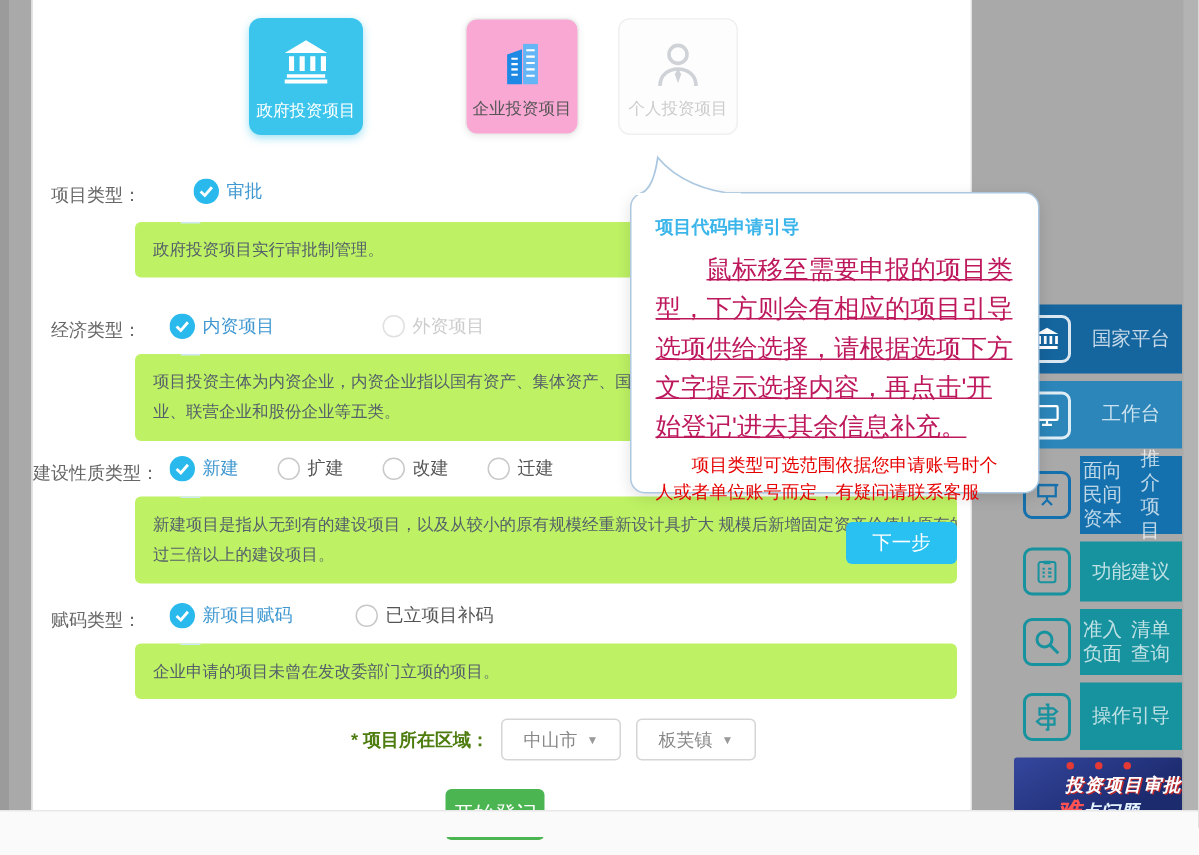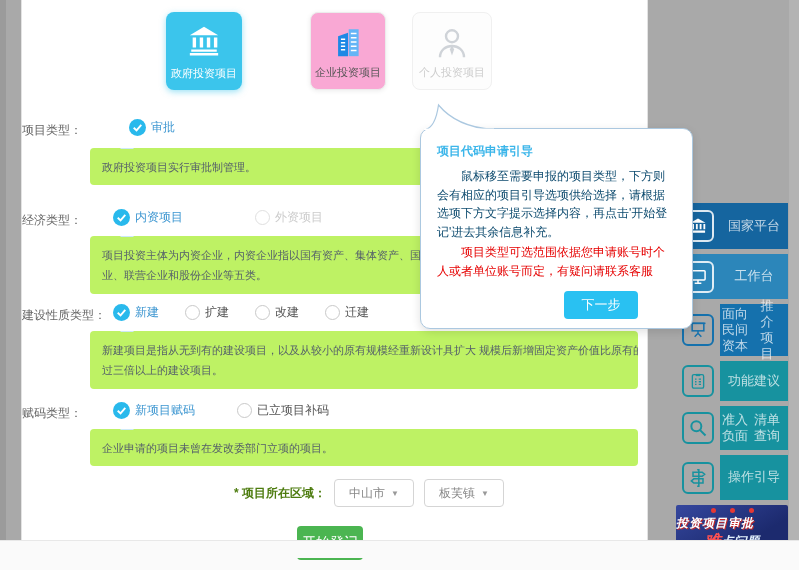--- a/index.html
+++ b/index.html
@@ -24,21 +24,21 @@
   .card .card-icon { position:absolute; top:12px; left:50%; transform:translateX(-50%); }
   .card-label { font-size:11px; }
   .card-gov { left:144px; width:76px; background:#3bc5ec; box-shadow:0 2px 6px rgba(59,197,236,.5); }
   .card-gov .card-label { color:#fff; }
   .card-ent { left:267px; width:76px; background:#f9a8d4; border:1px solid #ececec; box-shadow:0 1px 5px rgba(0,0,0,.08);margin-left:21px; }
   .card-ent .card-label { color:#555; }
   .card-per { left:390px; width:80px; background:#fdfdfd; border:1px solid #f0f0f0; }
   .card-per .card-label { color:#ccc; }
 
   
-  .form-label { position:absolute; left:0; width:84px; text-align:left; font-size:12px; color:#666; }
+  .form-label { position:absolute; left:0; width:84px; text-align:center; font-size:12px; color:#666; }
   .opt-row { position:absolute; left:91px; display:flex; align-items:center; }
   .opt { display:flex; align-items:center; cursor:pointer; }
   .opt .ck { width:17px; height:17px; margin-right:5px; flex:0 0 auto; }
   .opt .rd { width:15px; height:15px; border-radius:50%; border:1px solid #c9c9c9; background:#fff; margin-right:5px; flex:0 0 auto; }
   .opt .rd.dis { border-color:#e0e0e0; }
   .opt-label { font-size:12px; color:#555; }
   .opt.checked .opt-label { color:#3e97d1; }
   .opt.disabled .opt-label { color:#ccc; }
 
   .info-box { position:absolute; left:68px; width:548px; background:#bef264; border-radius:4px; color:#55606a; font-size:11px; padding:9px 12px 8px 12px; overflow:hidden; }
@@ -50,21 +50,21 @@
   .region-label { font-size:12px; color:#4d7c0f; font-weight:bold; margin-right:8px; }
   .select-box { width:80px; height:28px; border:1px solid #d5d5d5; border-radius:4px; background:#fff; display:flex; align-items:center; justify-content:center; gap:6px; margin-right:10px; font-size:12px; color:#888; cursor:pointer; }
   .select-caret { font-size:8px; color:#999; }
 
   .submit-btn { position:absolute; left:275px; top:526px; width:66px; height:34px; background:#4bb551; border:none; border-radius:4px; color:#fff; font-size:14px; cursor:pointer; font-family:inherit; }
 
   
   .popup { position:absolute; left:420px; top:128px; width:273px; height:201px; background:#fff; border:1px solid #abc8e0; border-radius:10px; z-index:12; padding:14px 16px 10px 16px; box-shadow:0 3px 10px rgba(0,0,0,.12); }
   .popup-tail { position:absolute; left:2px; top:-26px; width:72px; height:27px; }
   .popup-title { font-size:12px; font-weight:bold; color:#3cb6ea; margin-bottom:7px; }
-  .popup-body { font-size:12px; color:#0c4a6e; line-height:1.55; text-indent:2em; }
+  .popup-body { font-size:17px; color:#be185d; line-height:1.55; text-indent:2em;text-decoration:underline; }
   .popup-warning { font-size:12px; color:#e60000; line-height:1.55; text-indent:2em; margin-top:2px; }
   .next-btn { display:block; margin:10px 38px 0 auto; width:74px; height:28px; background:#29c1f2; border:none; border-radius:4px; color:#fff; font-size:13px; cursor:pointer; font-family:inherit; }
 
   
   .sidebar { position:absolute; left:676px; width:112px; z-index:3; }
   .side-item { position:absolute; left:0; width:112px; display:flex; align-items:stretch; cursor:pointer; }
   .icon-cell { width:44px; flex:0 0 44px; display:flex; align-items:center; justify-content:center; }
   .icon-frame { width:32px; height:32px; border-radius:6px; border:2px solid; display:flex; align-items:center; justify-content:center; }
   .label-cell { flex:1; display:flex; align-items:center; justify-content:center; text-align:left; font-size:13px; line-height:1.25; padding:2px; }
   .side-item.solid .label-cell { color:rgba(255,255,255,.75); }
@@ -84,21 +84,21 @@
   .item-negative { top:406px; height:44px; }
   .item-negative .label-cell { background:#17929f; }
   .item-negative .icon-frame { border-color:#17929f; color:#17929f; }
   .item-guide { top:455px; height:45px; }
   .item-guide .label-cell { background:#17929f; }
   .item-guide .icon-frame { border-color:#17929f; color:#17929f; }
 
   .side-banner { position:absolute; left:0; top:505px; width:112px; height:47px; background:linear-gradient(150deg,#35479e 0%,#1c2a6e 70%); border-radius:2px; overflow:hidden; cursor:pointer; padding-top:3px; }
   .banner-dots { display:flex; gap:14px; justify-content:center; }
   .banner-dots i { width:5px; height:5px; border-radius:50%; background:#e53935; display:block; }
-  .banner-l1 { text-align:left; font-size:12px; font-weight:bold; font-style:italic; color:#fff; margin-top:2px; letter-spacing:1px; text-shadow:1px 1px 0 #c62828; }
+  .banner-l1 { text-align:right; font-size:12px; font-weight:bold; font-style:italic; color:#fff; margin-top:2px; letter-spacing:1px; text-shadow:1px 1px 0 #c62828; }
   .banner-l2 { text-align:center; font-size:13px; font-weight:bold; font-style:italic; margin-top:-1px; }
   .banner-l2 .red { color:#ff5252; font-size:16px; }
   .banner-l2 .wht { color:#e3f2fd; }
 </style>
 </head>
 <body>
 
 <div class="stage">
 
   <div class="dim-bg"></div>

